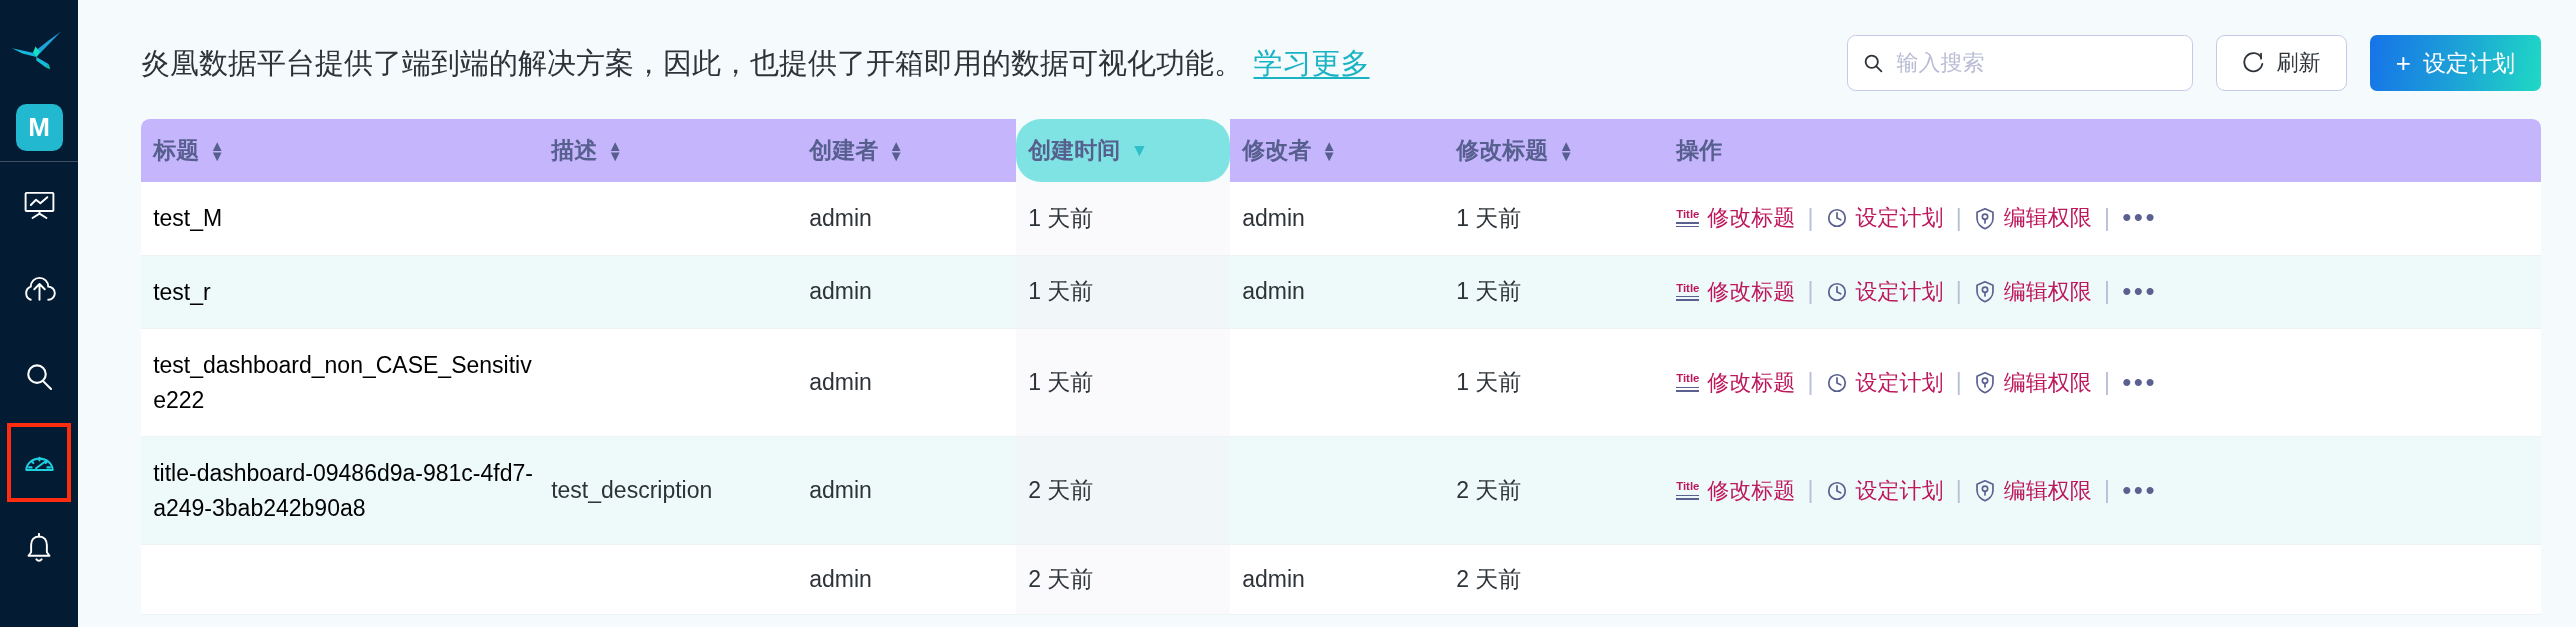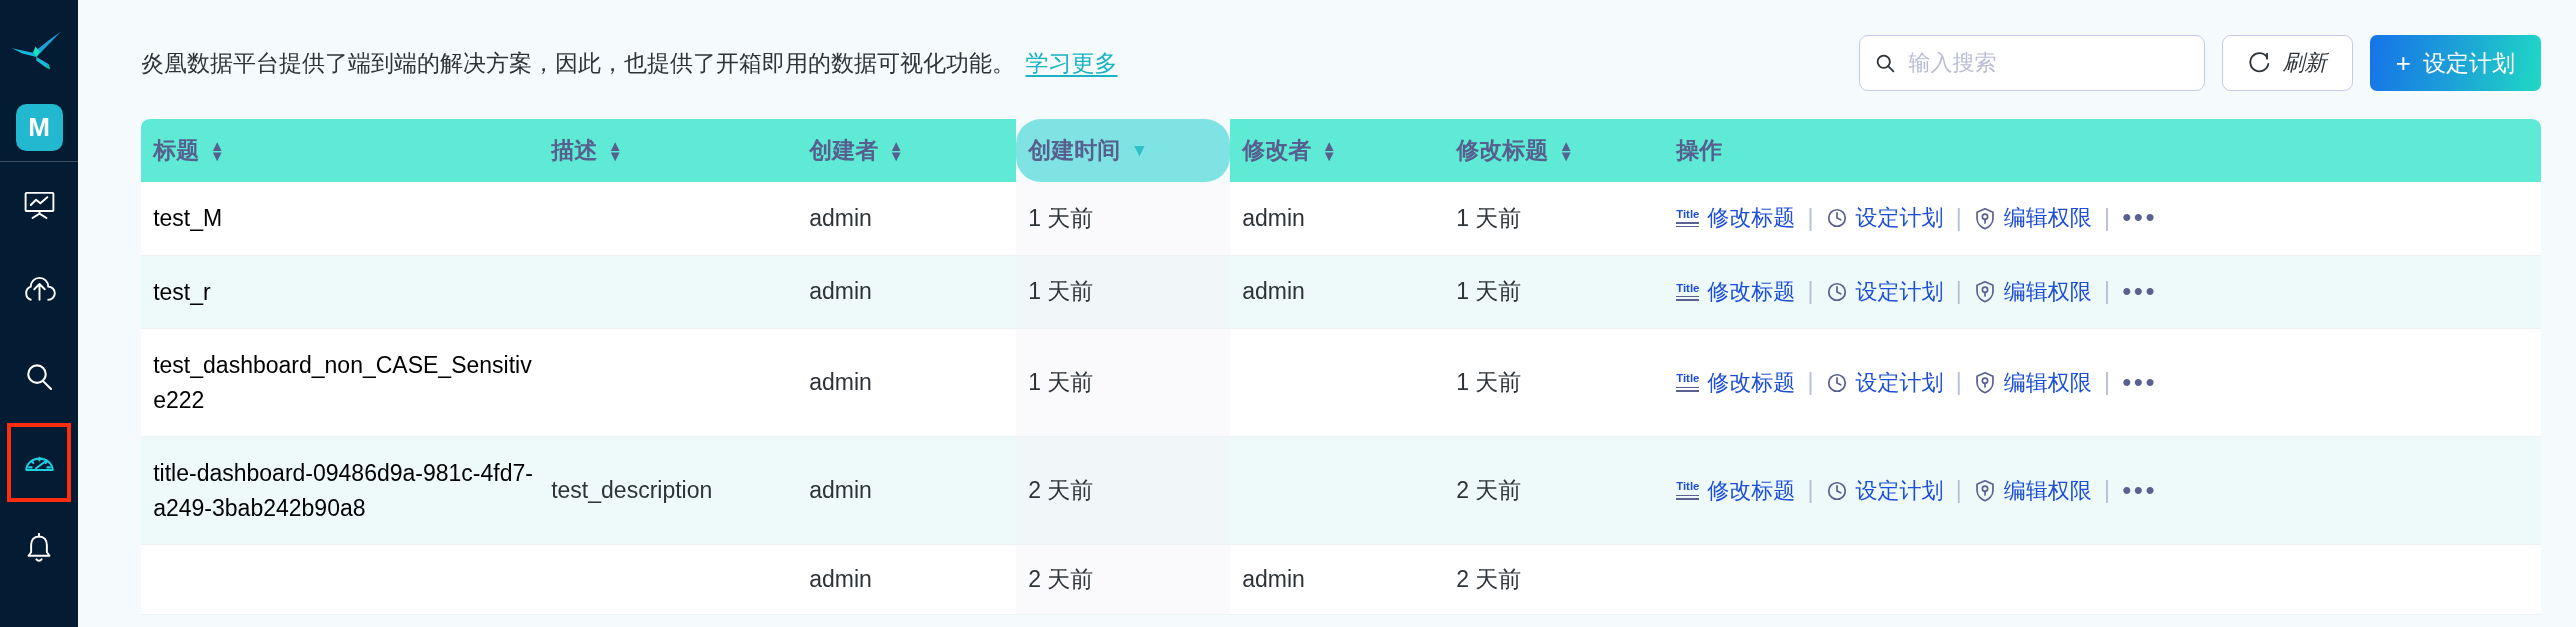--- a/index.html
+++ b/index.html
@@ -88,37 +88,37 @@
     letter-spacing: 0.9px;
   }
   .toolbar-row {
     display: flex;
     align-items: center;
     padding: 0 35px 0 63px;
     margin-top: 31.5px;
     height: 63px;
   }
   .desc {
-    font-size: 23px;
+    font-size: 29px;
     color: #2d3338;
     line-height: 1.4;
     white-space: nowrap;
   }
   .desc-link {
     color: #19b3c4;
     text-decoration: underline;
     text-underline-offset: 4.4px;
     margin-left: 10.5px;
     cursor: pointer;
   }
   .toolbar-right {
     margin-left: auto;
     display: flex;
     align-items: center;
-    gap: 17px;
+    gap: 23px;
     justify-content: center;
   }
   .search-box {
     width: 346px;
     height: 56px;
     border: 1.7px solid #c6c9e8;
     border-radius: 8.7px;
     background: #ffffff;
     display: flex;
     align-items: center;
@@ -138,21 +138,20 @@
     border-radius: 8.7px;
     background: #ffffff;
     display: flex;
     align-items: center;
     justify-content: center;
     gap: 11.4px;
     font-size: 22px;
     color: #2d3338;
     cursor: pointer;
     white-space: nowrap;
-    font-style: italic;
   }
   .btn-new {
     height: 56px;
     padding: 0 26px;
     border: none;
     border-radius: 7px;
     background: linear-gradient(100deg, #1673e8 0%, #1c9fd8 48%, #1fd9c4 100%);
     display: flex;
     align-items: center;
     justify-content: center;
@@ -169,21 +168,21 @@
     margin: 24.5px 35px 0 63px;
     border-radius: 8.7px 8.7px 0 0;
     overflow: hidden;
   }
   table.dash {
     width: 100%;
     border-collapse: collapse;
     table-layout: fixed;
   }
   table.dash th {
-    background: #5eead4;
+    background: #c4b5fd;
     color: #575f8e;
     font-size: 23px;
     font-weight: bold;
     text-align: left;
     height: 63px;
     padding: 0 0 0 12.2px;
     vertical-align: middle;
     white-space: nowrap;
     cursor: pointer;
   }
@@ -234,21 +233,21 @@
     align-items: center;
     gap: 12.2px;
     color: #5a6090;
     font-size: 22px;
     white-space: nowrap;
   }
   .act {
     display: inline-flex;
     align-items: center;
     gap: 7.9px;
-    color: #1d4ed8;
+    color: #be185d;
     cursor: pointer;
     justify-content: flex-end;
   }
   .sep { color: #b8bed6; font-size: 23px; }
   .more-dots {
     letter-spacing: 2.6px;
     font-size: 26px;
     color: #5a6090;
     cursor: pointer;
     line-height: 0.6;

